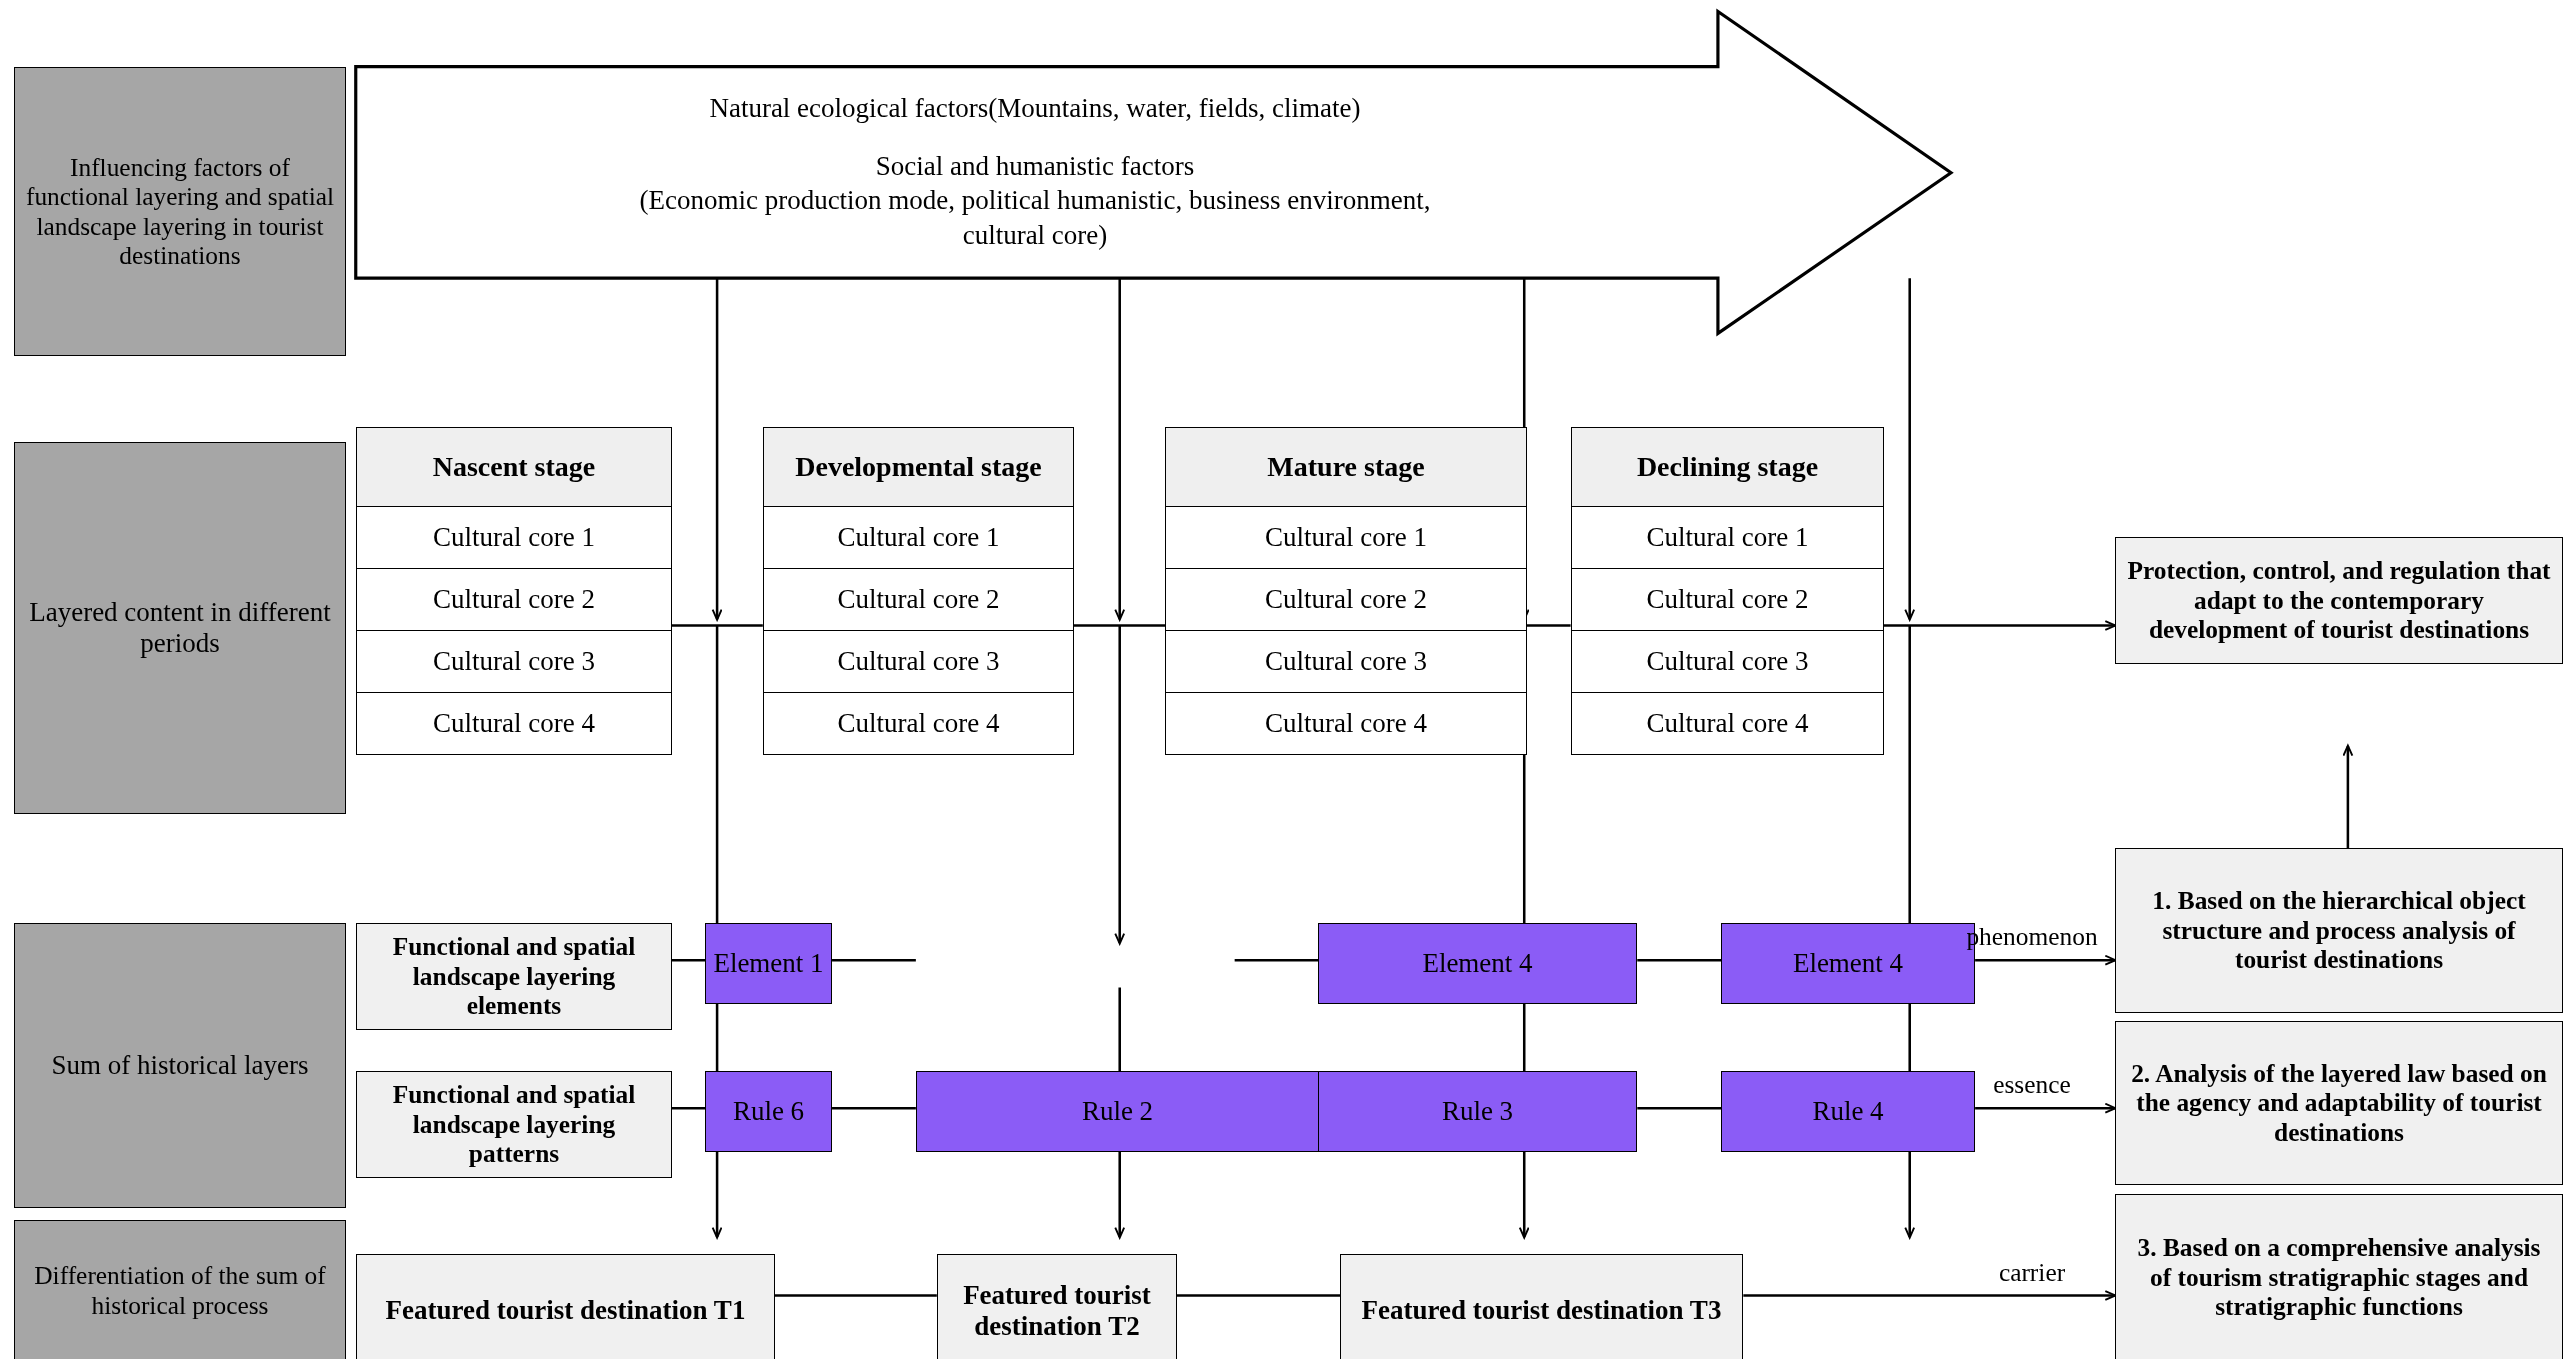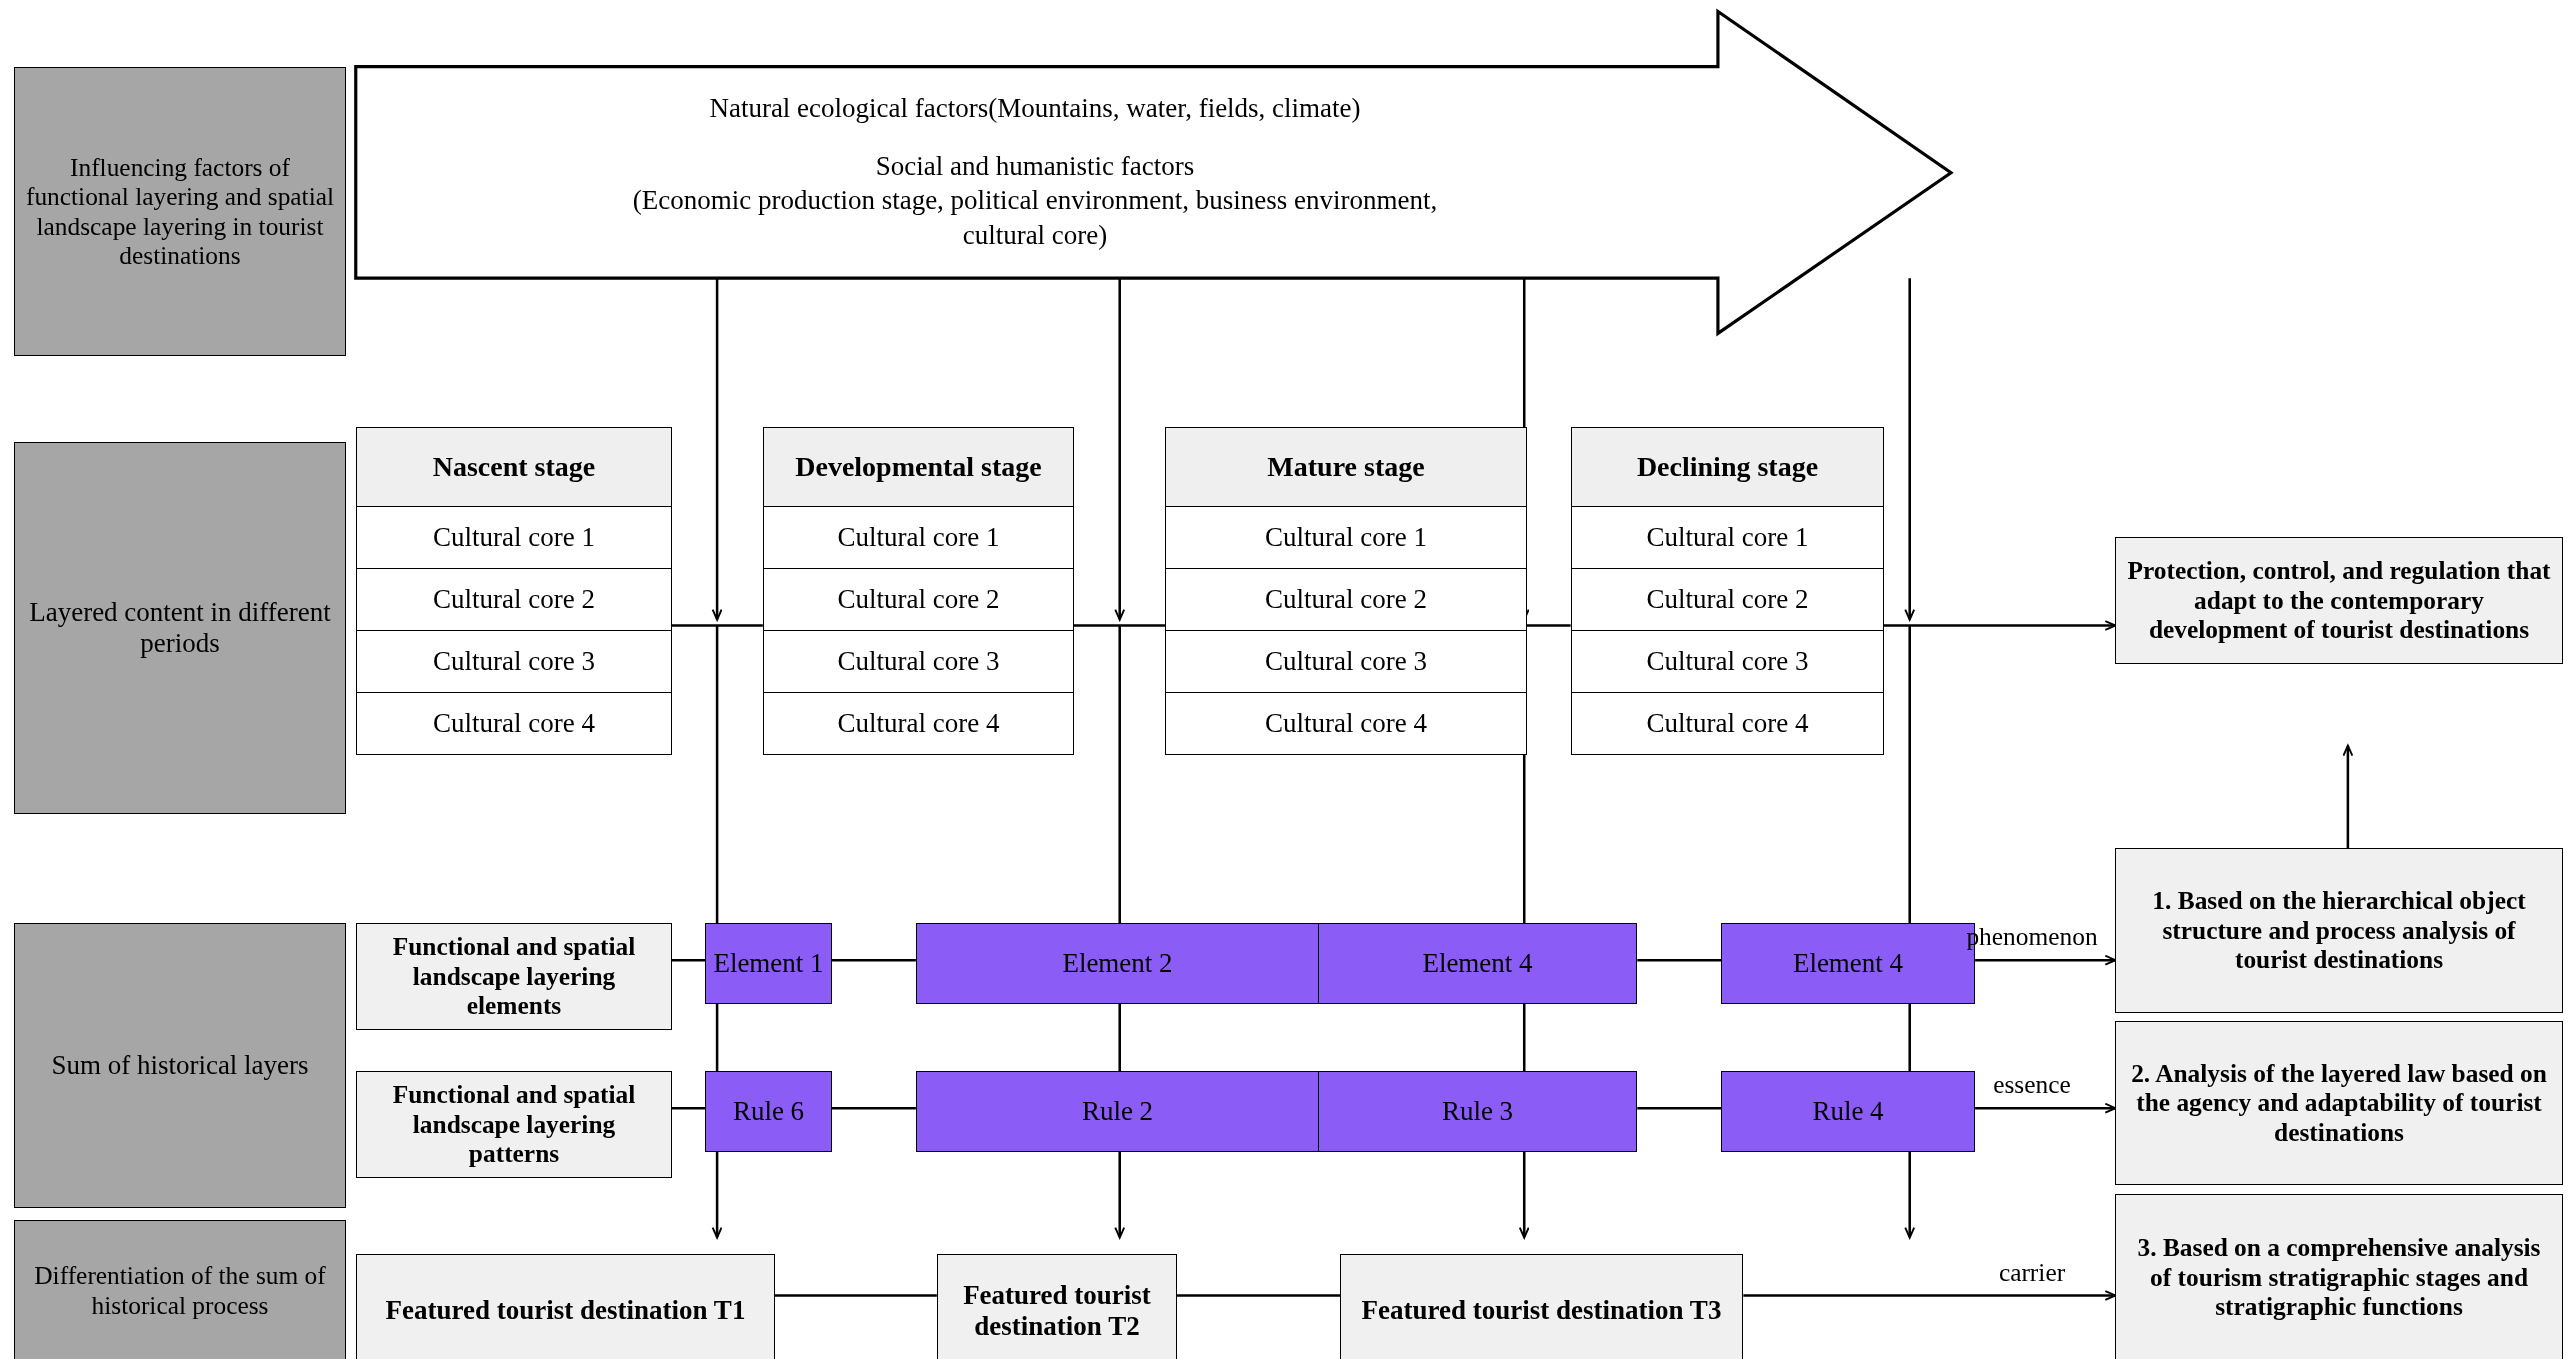--- a/index.html
+++ b/index.html
@@ -99,21 +99,21 @@
     <span>Differentiation of the sum of historical process</span>
   </div>
 
   <div class="label-txt" style="left:381px;top:93px;width:1308px;font-size:27px;">
     <span>Natural ecological factors(Mountains, water, fields, climate)</span>
   </div>
   <div class="label-txt" style="left:381px;top:151px;width:1308px;font-size:27px;">
     <span>Social and humanistic factors</span>
   </div>
   <div class="label-txt" style="left:381px;top:185px;width:1308px;font-size:27px;">
-    <span>(Economic production stage, political environment, business environment,</span>
+    <span>(Economic production mode, political humanistic, business environment,</span>
   </div>
   <div class="label-txt" style="left:381px;top:220px;width:1308px;font-size:27px;">
     <span>cultural core)</span>
   </div>
 
   <div class="stage-col" style="left:356px;top:427px;width:316px;">
     <div class="stage-head" style="height:80px;font-size:28px;">
       <span>Nascent stage</span>
       </div>
     <div class="stage-cell" style="height:62px;font-size:27px;">
@@ -190,23 +190,20 @@
 
   <div class="box lite bold" style="left:2115px;top:521px;width:448px;height:127px;font-size:25.4px;padding:2.5px 11.4px;">
     <span>Protection, control, and regulation that adapt to the contemporary development of tourist destinations</span>
   </div>
   <div class="box lite bold" style="left:356px;top:1055px;width:316px;height:107px;font-size:25.4px;padding:1.3px 7.6px;">
     <span>Functional and spatial landscape layering patterns</span>
   </div>
 
   <div class="box white" style="left:705px;top:907px;width:127px;height:81px;font-size:27px;">
     <span>Element 1</span>
-    </div>
-  <div class="box white" style="left:916px;top:907px;width:403px;height:81px;font-size:27px;">
-    <span>Element 2</span>
     </div>
   <div class="box white" style="left:1318px;top:907px;width:319px;height:81px;font-size:27px;">
     <span>Element 4</span>
     </div>
   <div class="box white" style="left:1721px;top:907px;width:254px;height:81px;font-size:27px;">
     <span>Element 4</span>
     </div>
 
   <div class="box white" style="left:705px;top:1055px;width:127px;height:81px;font-size:27px;">
     <span>Rule 6</span>

